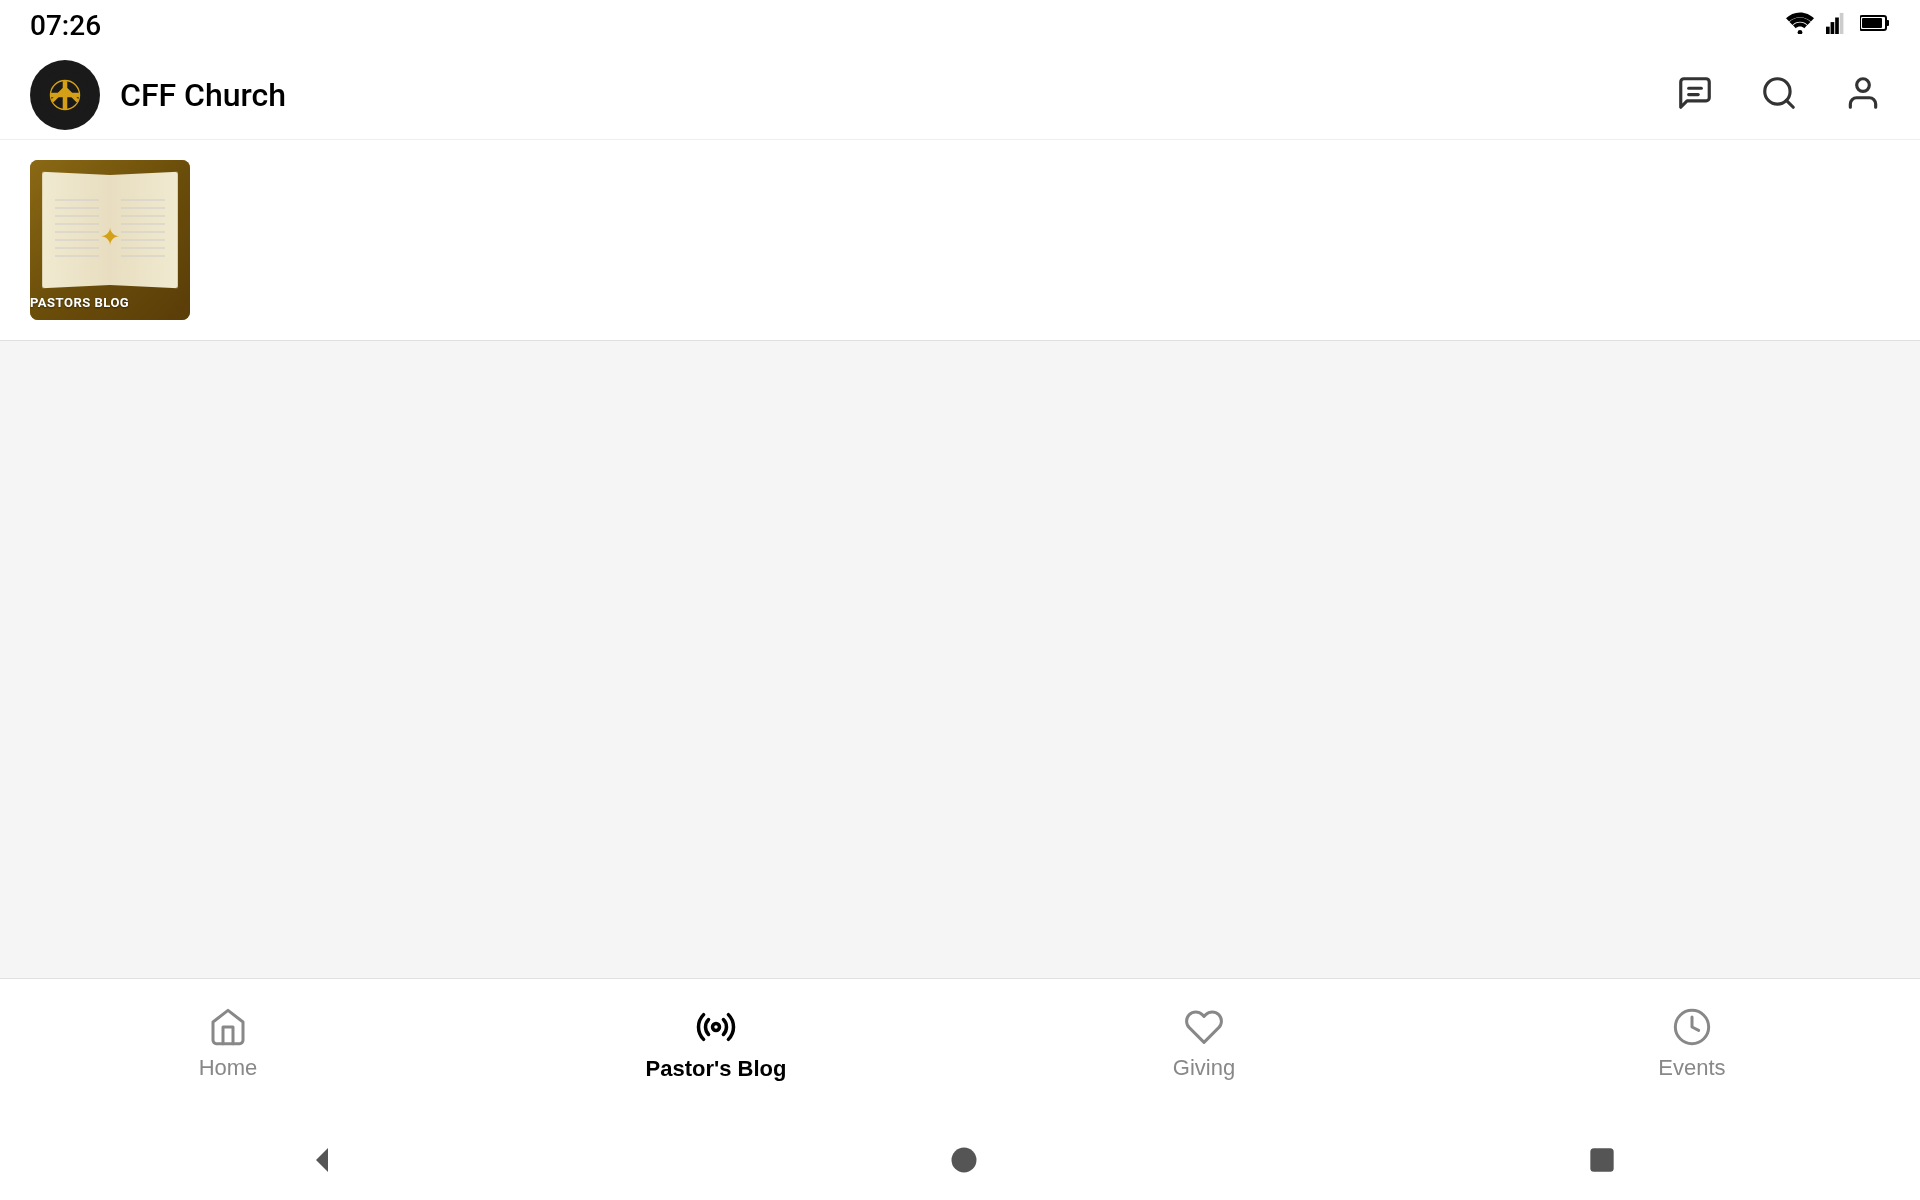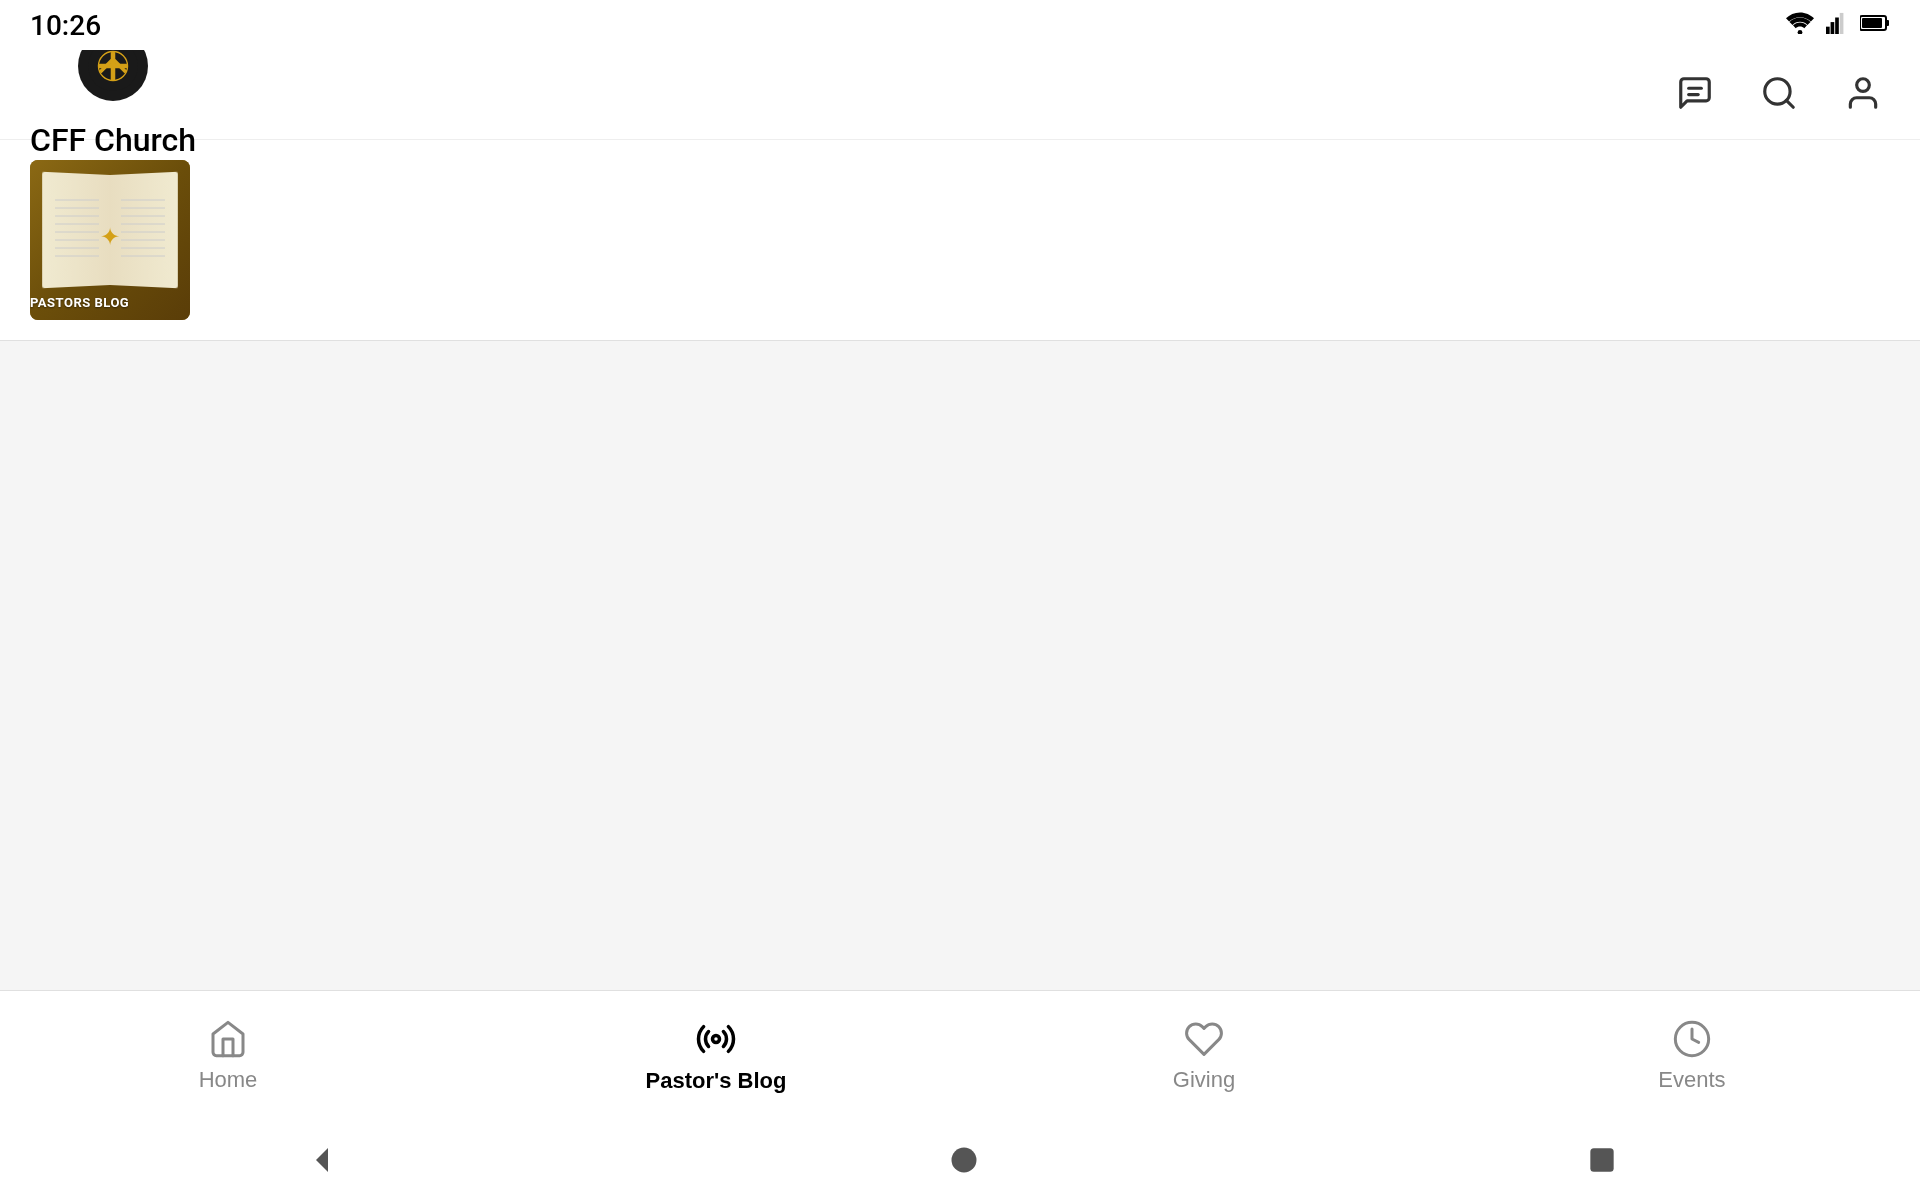--- a/index.html
+++ b/index.html
@@ -57,21 +57,20 @@
       justify-content: space-between;
       padding: 0 30px;
       border-bottom: 1px solid #eeeeee;
       z-index: 99;
     }
 
     .header-left {
       display: flex;
       align-items: center;
       gap: 20px;
-      flex-direction: column;
     }
 
     .app-logo {
       width: 70px;
       height: 70px;
       border-radius: 50%;
       background: #1a1a1a;
       display: flex;
       align-items: center;
       justify-content: center;
@@ -219,21 +218,21 @@
 
     .blog-title {
       font-size: 30px;
       font-weight: 700;
       color: #000000;
     }
 
     
     .bottom-nav {
       position: fixed;
-      bottom: 80px;
+      bottom: 92px;
       left: 0;
       right: 0;
       height: 130px;
       background: #ffffff;
       border-top: 1px solid #e0e0e0;
       display: flex;
       align-items: center;
       justify-content: space-around;
       z-index: 100;
       gap: 32px;
@@ -291,21 +290,21 @@
       cursor: pointer;
       display: flex;
       align-items: center;
       justify-content: center;
     }
   </style>
 </head>
 <body>
 
 <div class="status-bar">
-  <span class="status-time">10:26</span>
+  <span class="status-time">07:26</span>
   <div class="status-icons">
 
     <span>
       <svg width="28" height="22" viewBox="0 0 24 18" fill="#000">
         <path d="M12 4C8.4 4 5.1 5.4 2.7 7.7L0 5C3.1 2 7.3 0 12 0s8.9 2 12 5l-2.7 2.7C18.9 5.4 15.6 4 12 4z"></path>
         <path d="M12 8c-2.5 0-4.8 1-6.4 2.7L3 8.1C5.3 5.8 8.5 4.3 12 4.3s6.7 1.5 9 3.8l-2.6 2.6C16.8 9 14.5 8 12 8z"></path>
         <path d="M12 12c-1.4 0-2.7.5-3.7 1.4L6 11c1.6-1.5 3.8-2.5 6-2.5s4.4 1 6 2.5l-2.3 2.4C14.7 12.5 13.4 12 12 12z"></path>
         <circle cx="12" cy="17" r="2"></circle>
       </svg>
     </span>

